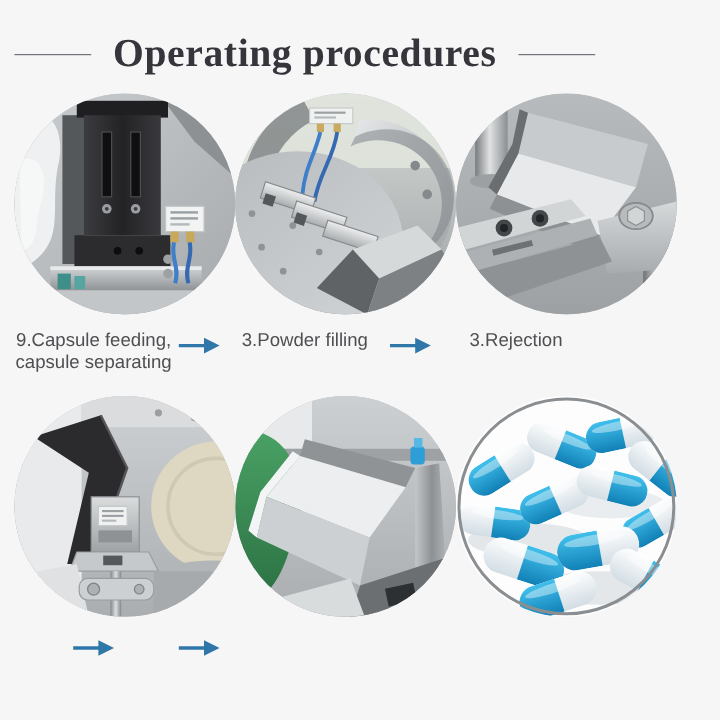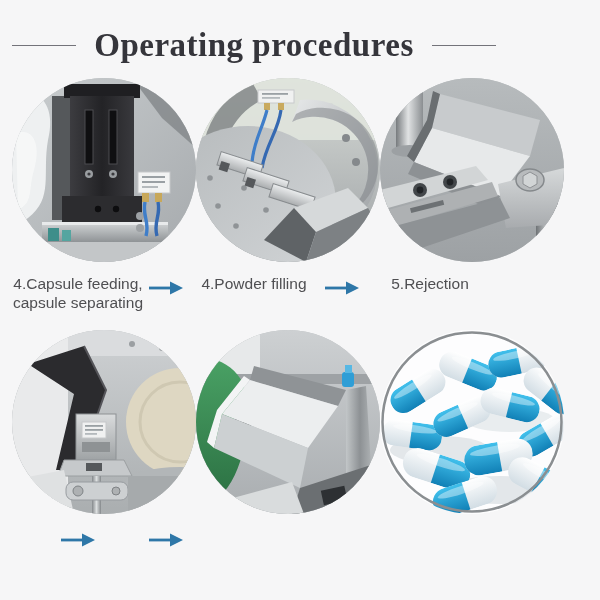--- a/index.html
+++ b/index.html
@@ -204,32 +204,32 @@
         <rect x="30" y="126" width="34" height="5" fill="#6d7174" transform="rotate(-14 47 128)"></rect>
         <polygon points="118,106 184,90 184,146 126,150" fill="url(#p3b)"></polygon>
         <ellipse cx="150" cy="102" rx="14" ry="11" fill="#b8bbbd" stroke="#85898c" stroke-width="1.5"></ellipse>
         <polygon points="150,94 157,98 157,106 150,110 143,106 143,98" fill="#d2d5d6" stroke="#8e9194"></polygon>
         <polygon points="0,152 120,120 130,140 0,184" fill="#8e9295"></polygon>
       </svg>
     </div>
   </div>
 
   <div class="caption-row">
-    <div class="step-caption">4.Capsule feeding,
+    <div class="step-caption">9.Capsule feeding,
 capsule separating</div>
     <svg class="flow-arrow" width="36" height="16" viewBox="0 0 36 16">
       <line x1="1" y1="8" x2="24" y2="8" stroke="#2e77a8" stroke-width="2.8"></line>
       <polygon points="22,1.5 35,8 22,14.5" fill="#2e77a8"></polygon>
     </svg>
-    <div class="step-caption">4.Powder filling</div>
+    <div class="step-caption">3.Powder filling</div>
     <svg class="flow-arrow" width="36" height="16" viewBox="0 0 36 16">
       <line x1="1" y1="8" x2="24" y2="8" stroke="#2e77a8" stroke-width="2.8"></line>
       <polygon points="22,1.5 35,8 22,14.5" fill="#2e77a8"></polygon>
     </svg>
-    <div class="step-caption">5.Rejection</div>
+    <div class="step-caption">3.Rejection</div>
   </div>
 
   <div class="circle-row second">
 
     <div class="photo-circle" aria-label="capsule-locking-station-photo">
       <svg viewBox="0 0 184 184" preserveAspectRatio="xMidYMid slice">
         <defs>
           <linearGradient id="p4bg" x1="0" y1="0" x2="0" y2="1">
             <stop offset="0" stop-color="#ced1d3"></stop>
               <stop offset="1" stop-color="#aaaeb0"></stop>

